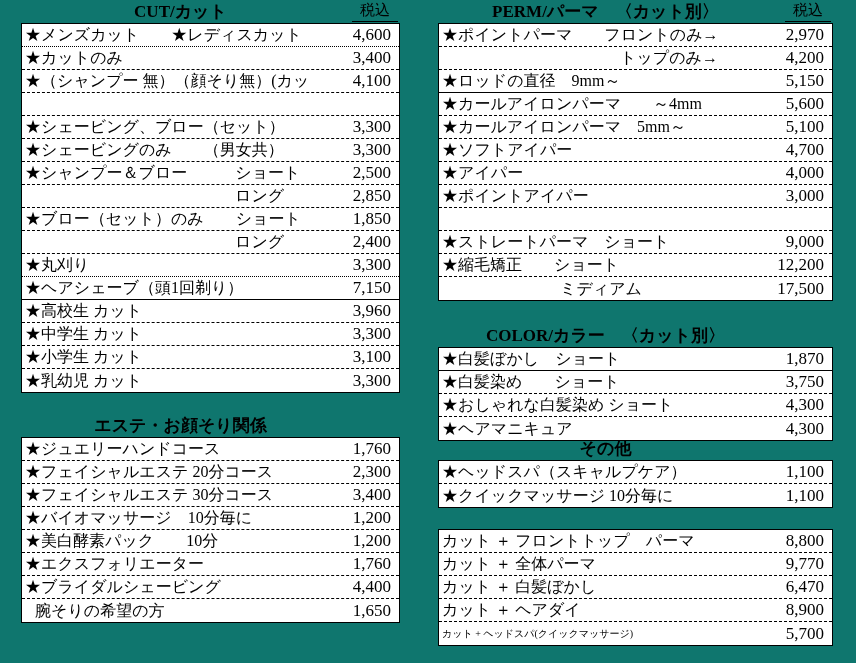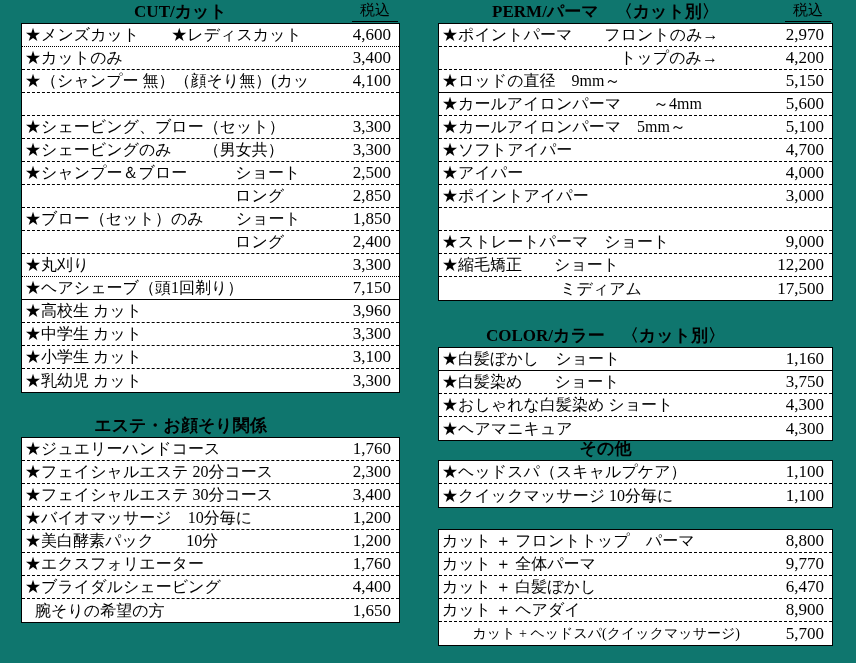--- a/index.html
+++ b/index.html
@@ -55,21 +55,21 @@
     overflow: hidden;
   }
   .row .lab {
     flex: 1;
     font-size: 16px;
     line-height: 22px;
     padding-left: 3px;
     white-space: nowrap;
     overflow: hidden;
   }
-  .row .lab.small { font-size: 14px; text-align: right; }
+  .row .lab.small { font-size: 10px; }
   .row .price {
     width: 84px;
     text-align: right;
     font-size: 17px;
     line-height: 22px;
     padding-right: 8px;
     white-space: nowrap;
   }
 </style>
 </head>
@@ -253,21 +253,21 @@
         </div>
     </section>
 
     <section class="block" style="top:325px">
       <div class="hdr">
         <span class="title">COLOR/カラー　〈カット別〉</span>
       </div>
       <div class="tbl">
           <div class="row" style="border-bottom: 1px solid rgb(0, 0, 0);">
             <div class="lab">★白髪ぼかし　ショート</div>
-            <div class="price">1,160</div>
+            <div class="price">1,870</div>
           </div>
           <div class="row" style="border-bottom: 1px dashed rgb(0, 0, 0);">
             <div class="lab">★白髪染め　　ショート</div>
             <div class="price">3,750</div>
           </div>
           <div class="row" style="border-bottom: 1px dashed rgb(0, 0, 0);">
             <div class="lab">★おしゃれな白髪染め ショート</div>
             <div class="price">4,300</div>
           </div>
           <div class="row" style="border-bottom: none;">

